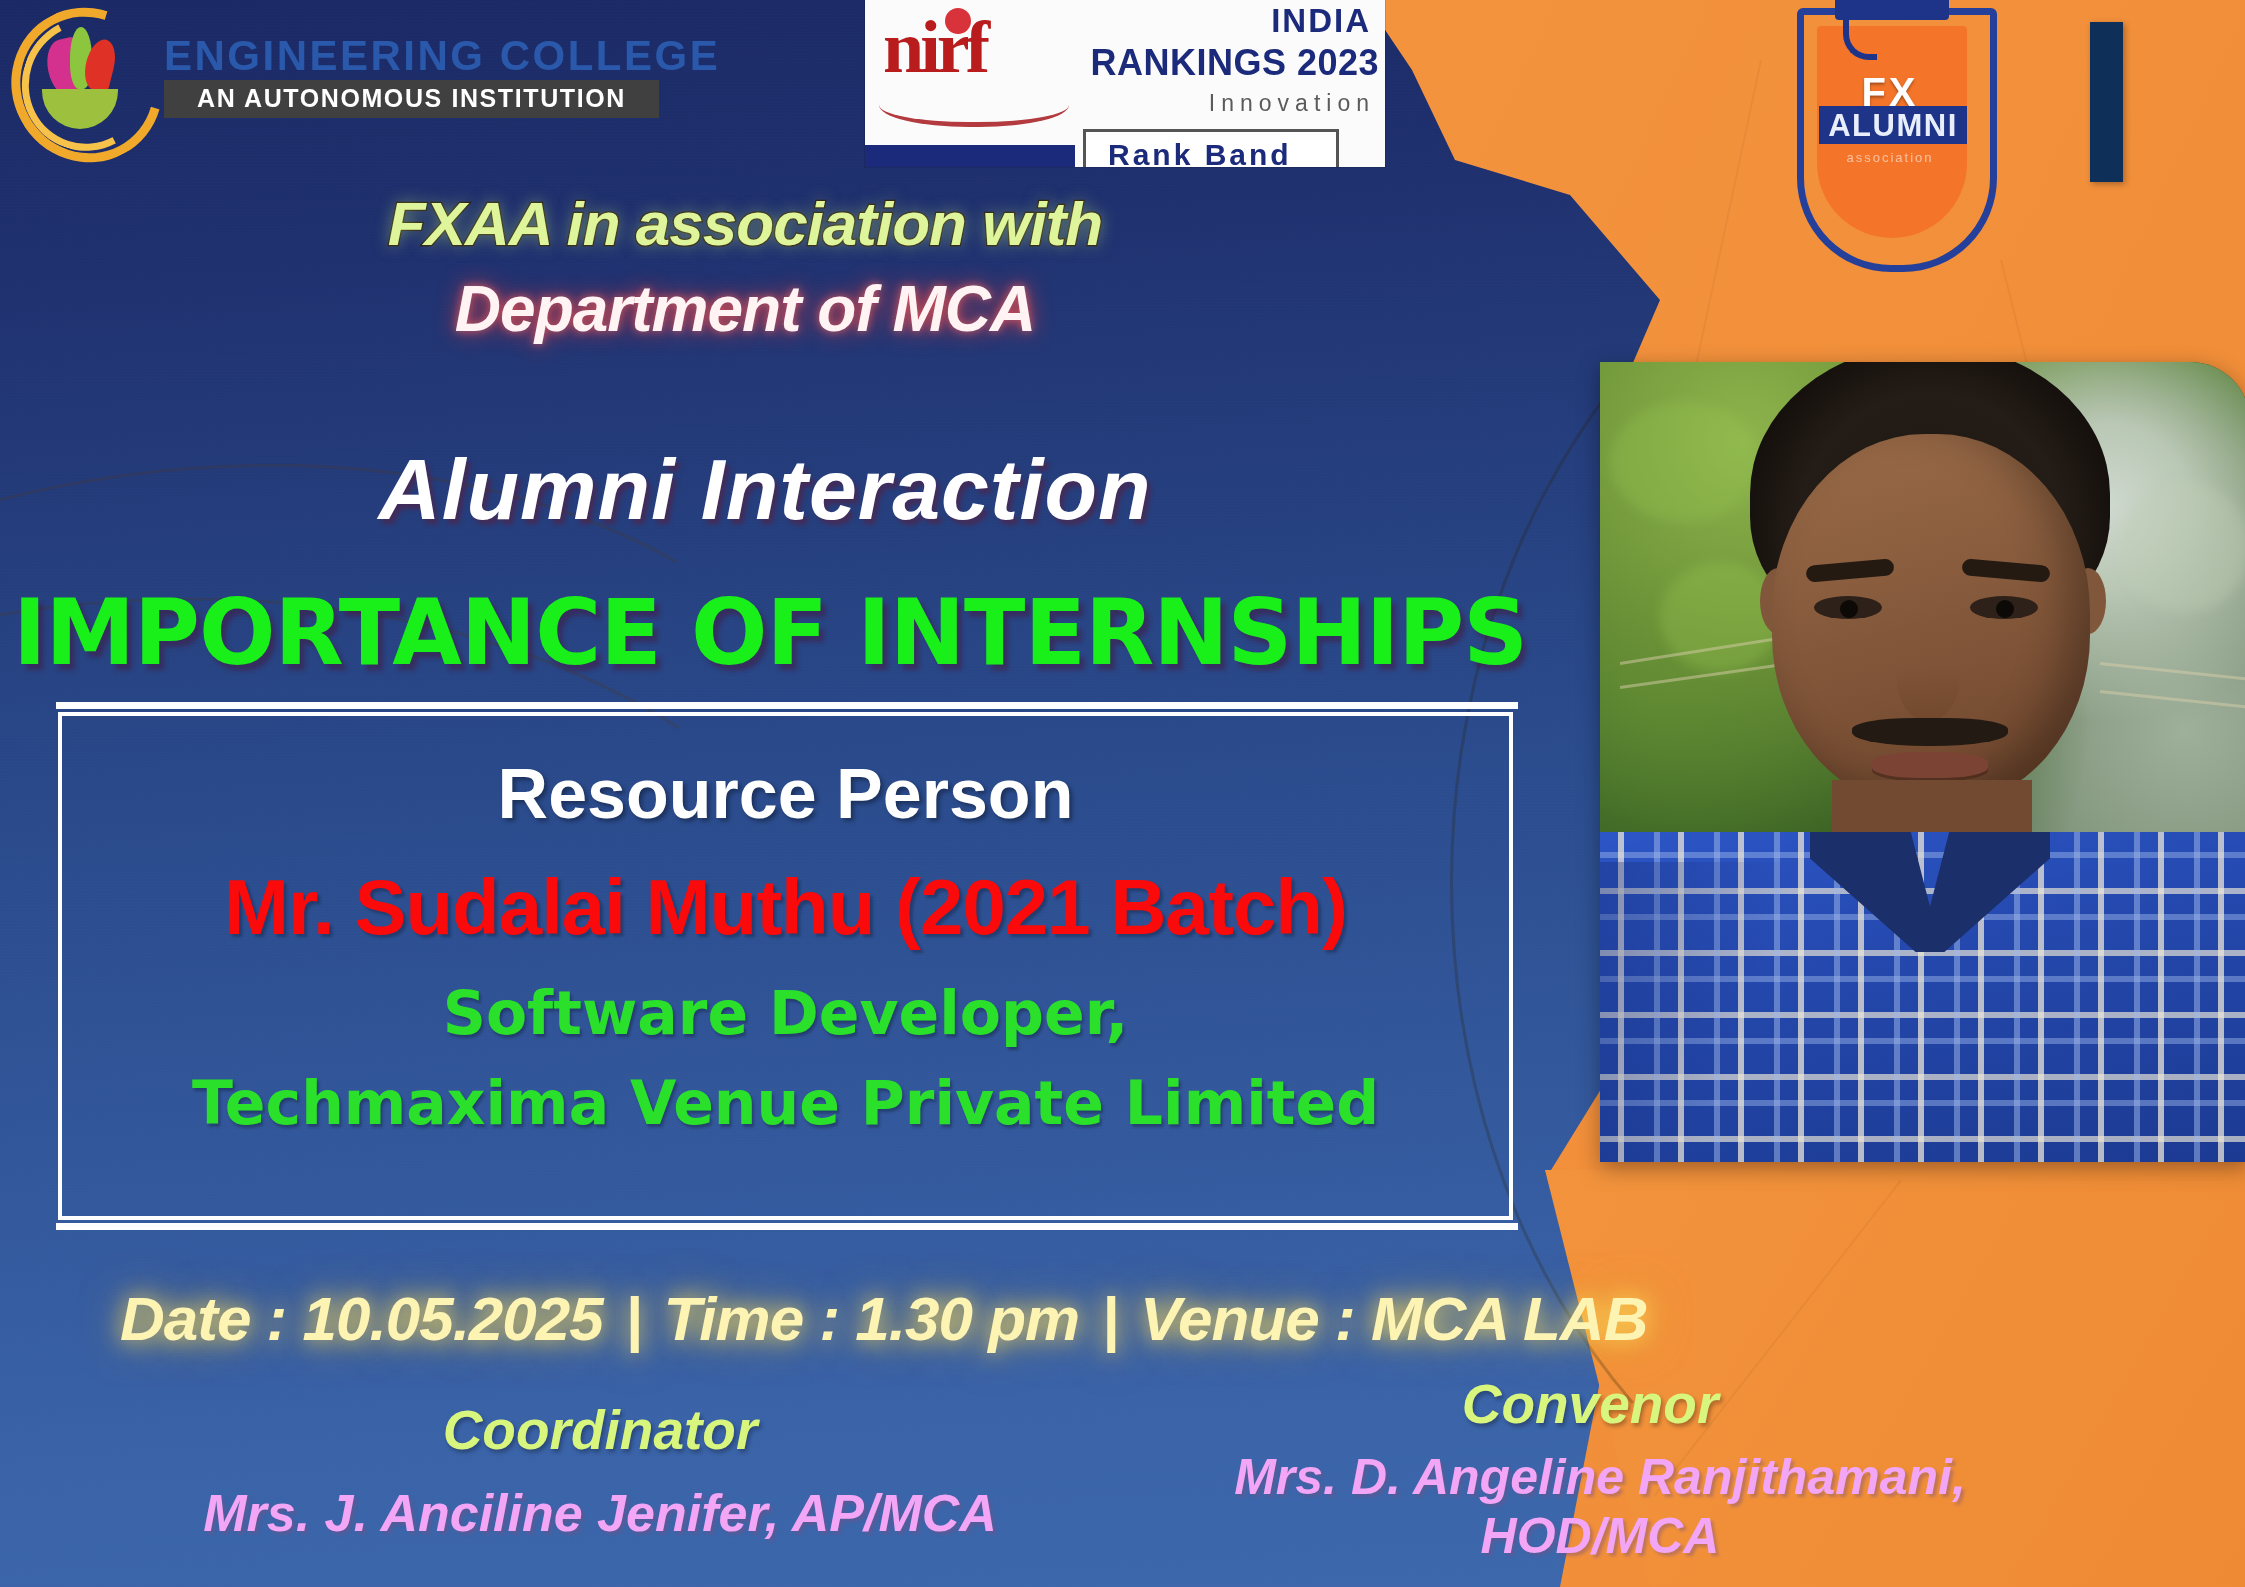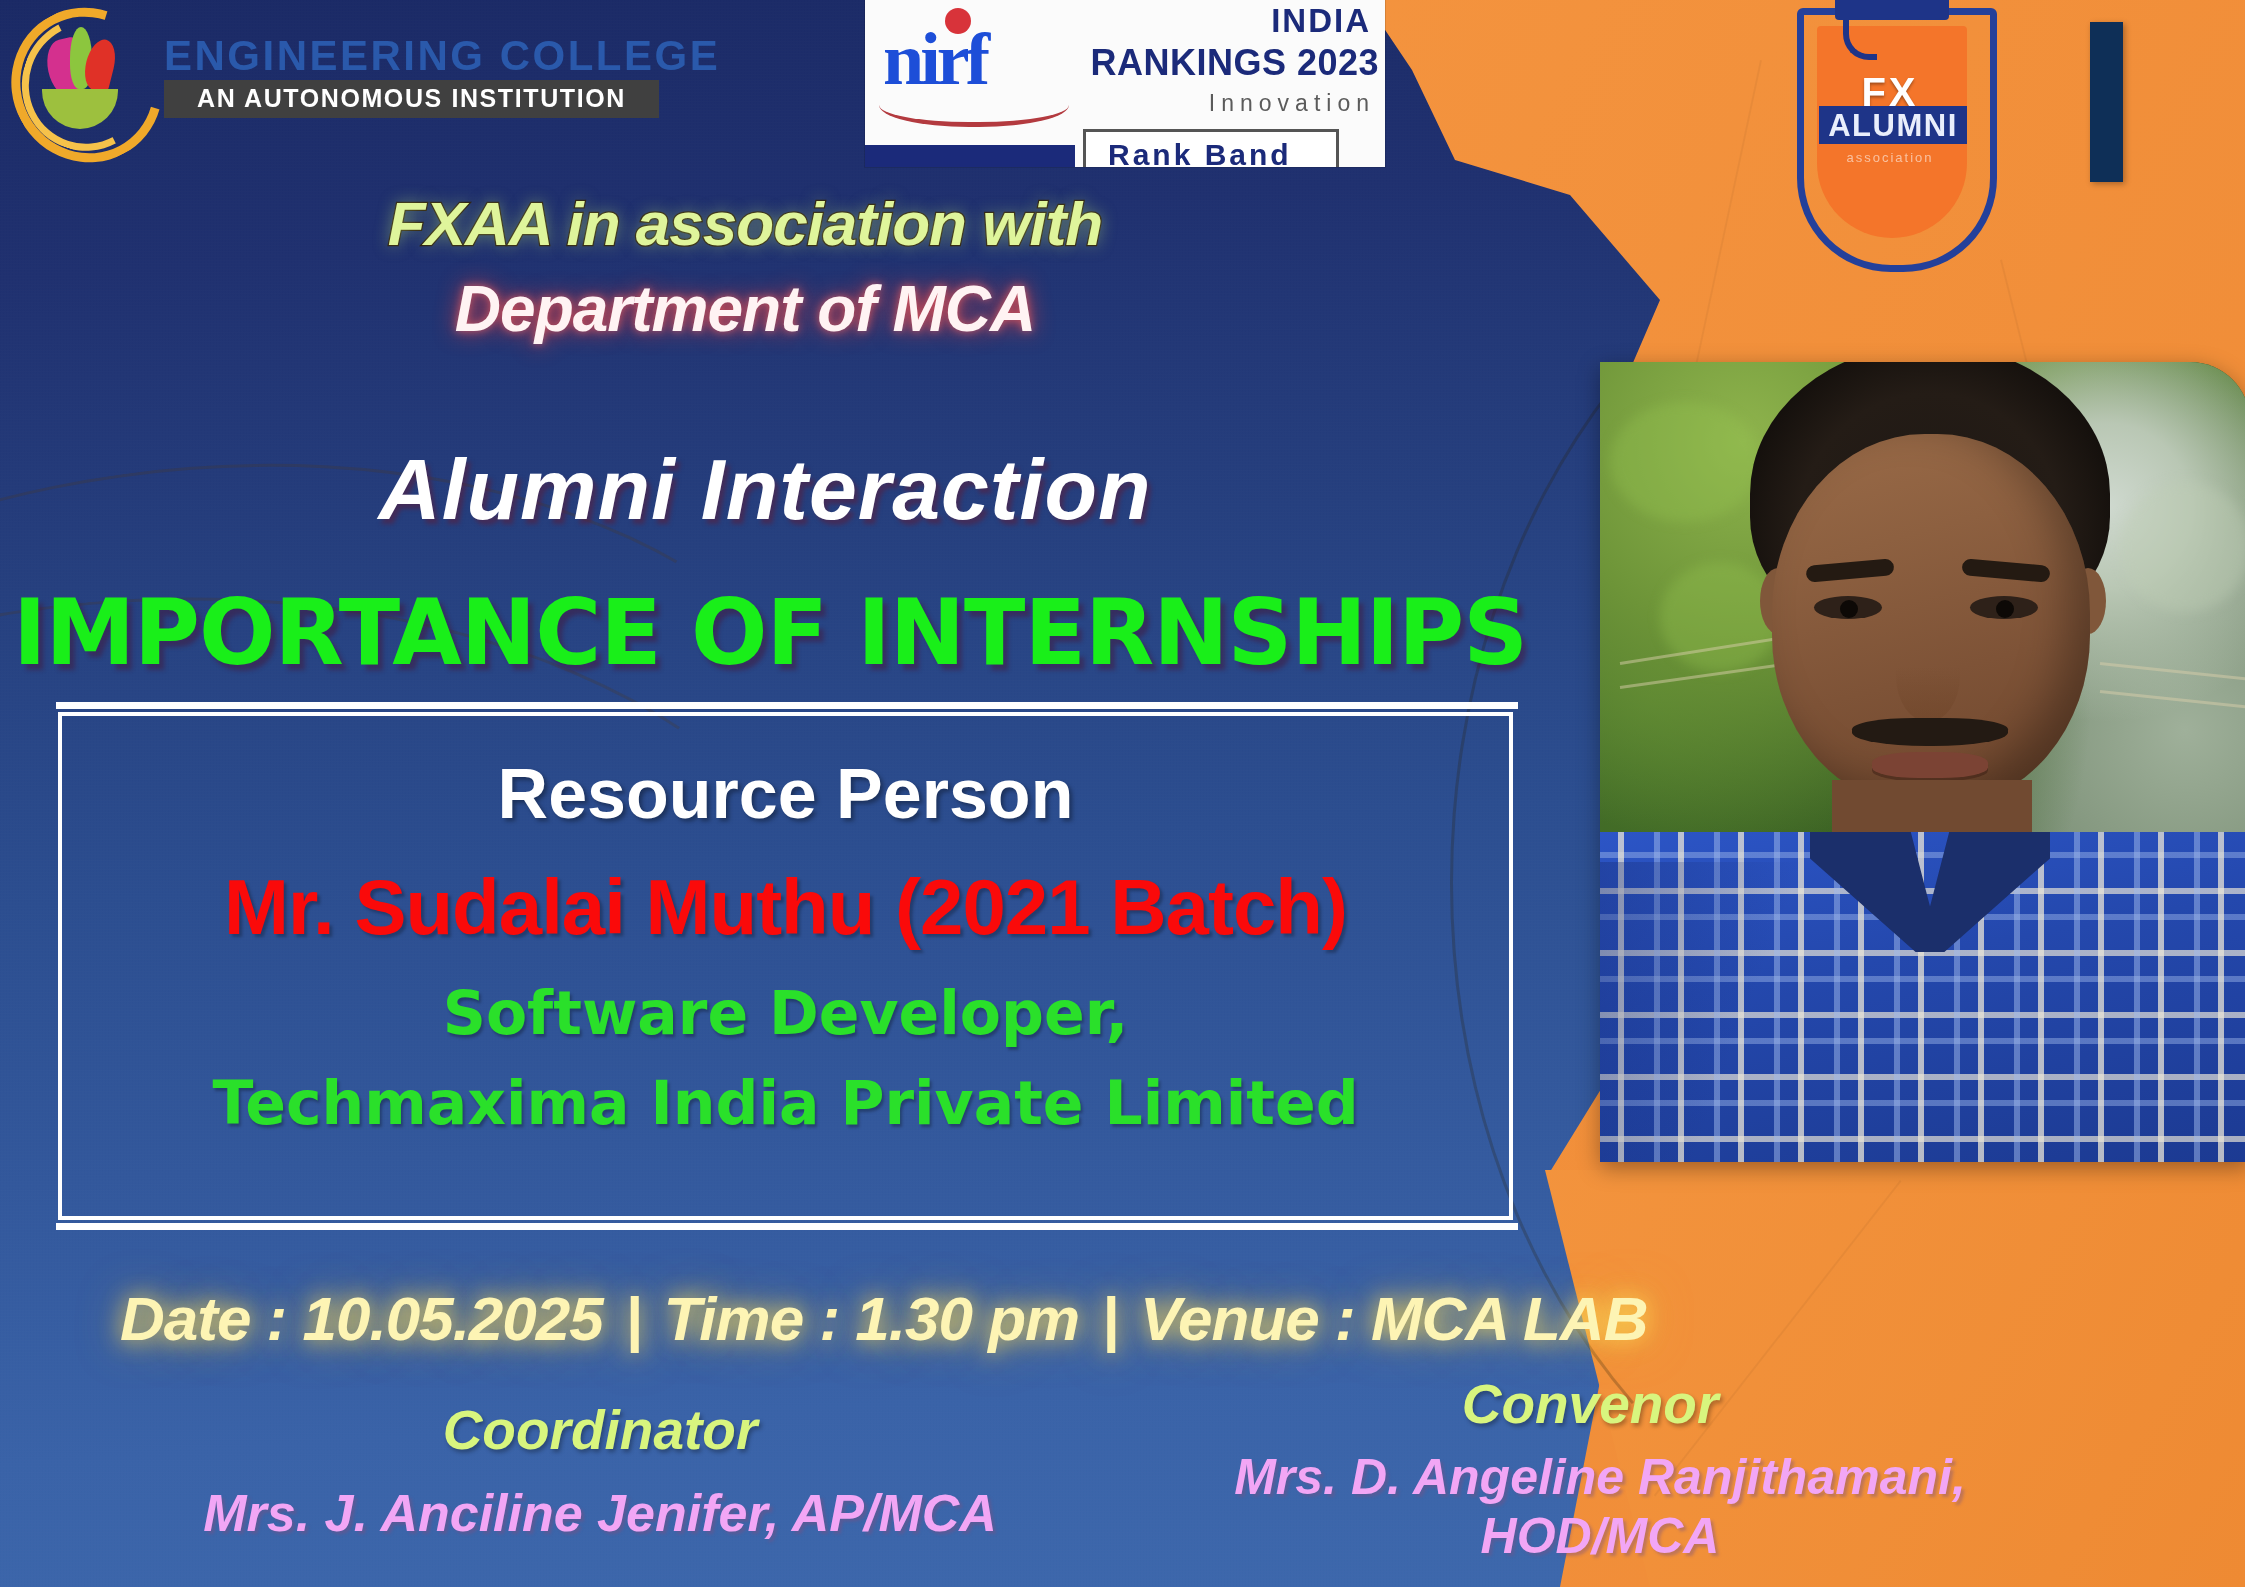--- a/index.html
+++ b/index.html
@@ -178,22 +178,22 @@
     left: 865px; top: -8px;
     width: 520px; height: 175px;
     background: #fbfbfb;
     overflow: hidden;
     box-shadow: 0 0 0 1px rgba(0,0,0,.12);
   }
   .nirf-mark {
     position: absolute; left: 14px; top: 14px; width: 200px; height: 118px;
   }
   .nirf-word {
-    position: absolute; left: 4px; top: 16px;
-    font-size: 74px; font-weight: 900; color: #1d4ed8;
+    position: absolute; left: 4px; top: 4px;
+    font-size: 74px; font-weight: 900; color: #b91c1c;
     font-family: "Liberation Serif", serif;
     letter-spacing: -4px; line-height: 1; text-align: right;
   }
   .nirf-dot {
     position: absolute; left: 66px; top: 2px;
     width: 26px; height: 26px; border-radius: 50%; background: #d8333a;
   }
   .nirf-book {
     position: absolute; left: 0px; top: 96px; width: 190px; height: 20px;
     border-bottom: 5px solid #b33a3f;
@@ -616,21 +616,21 @@
 
   <div class="assoc-line">FXAA in association with</div>
   <div class="dept-line">Department of MCA</div>
   <div class="alumni-interaction">Alumni  Interaction</div>
   <div class="importance">IMPORTANCE OF INTERNSHIPS</div>
 
   <div class="res-box"></div>
   <div class="res-title">Resource Person</div>
   <div class="res-name">Mr. Sudalai Muthu (2021 Batch)</div>
   <div class="res-role">Software Developer,</div>
-  <div class="res-company">Techmaxima India Private Limited</div>
+  <div class="res-company">Techmaxima Venue Private Limited</div>
 
   <div class="datetime"><span>Date : </span><span>10.05.2025</span><span class="sep"> | </span><span>Time : </span><span>1.30 pm</span><span class="sep"> | </span><span>Venue : </span><span>MCA LAB</span></div>
 
   <div class="coord-title">Coordinator</div>
   <div class="coord-name">Mrs. J. Anciline Jenifer, AP/MCA</div>
   <div class="conv-title">Convenor</div>
   <div class="conv-name"><span>Mrs. D. Angeline Ranjithamani,</span><br><span>HOD/MCA</span></div>
 
   <div class="photo">
     <div class="ph-sky"></div>

